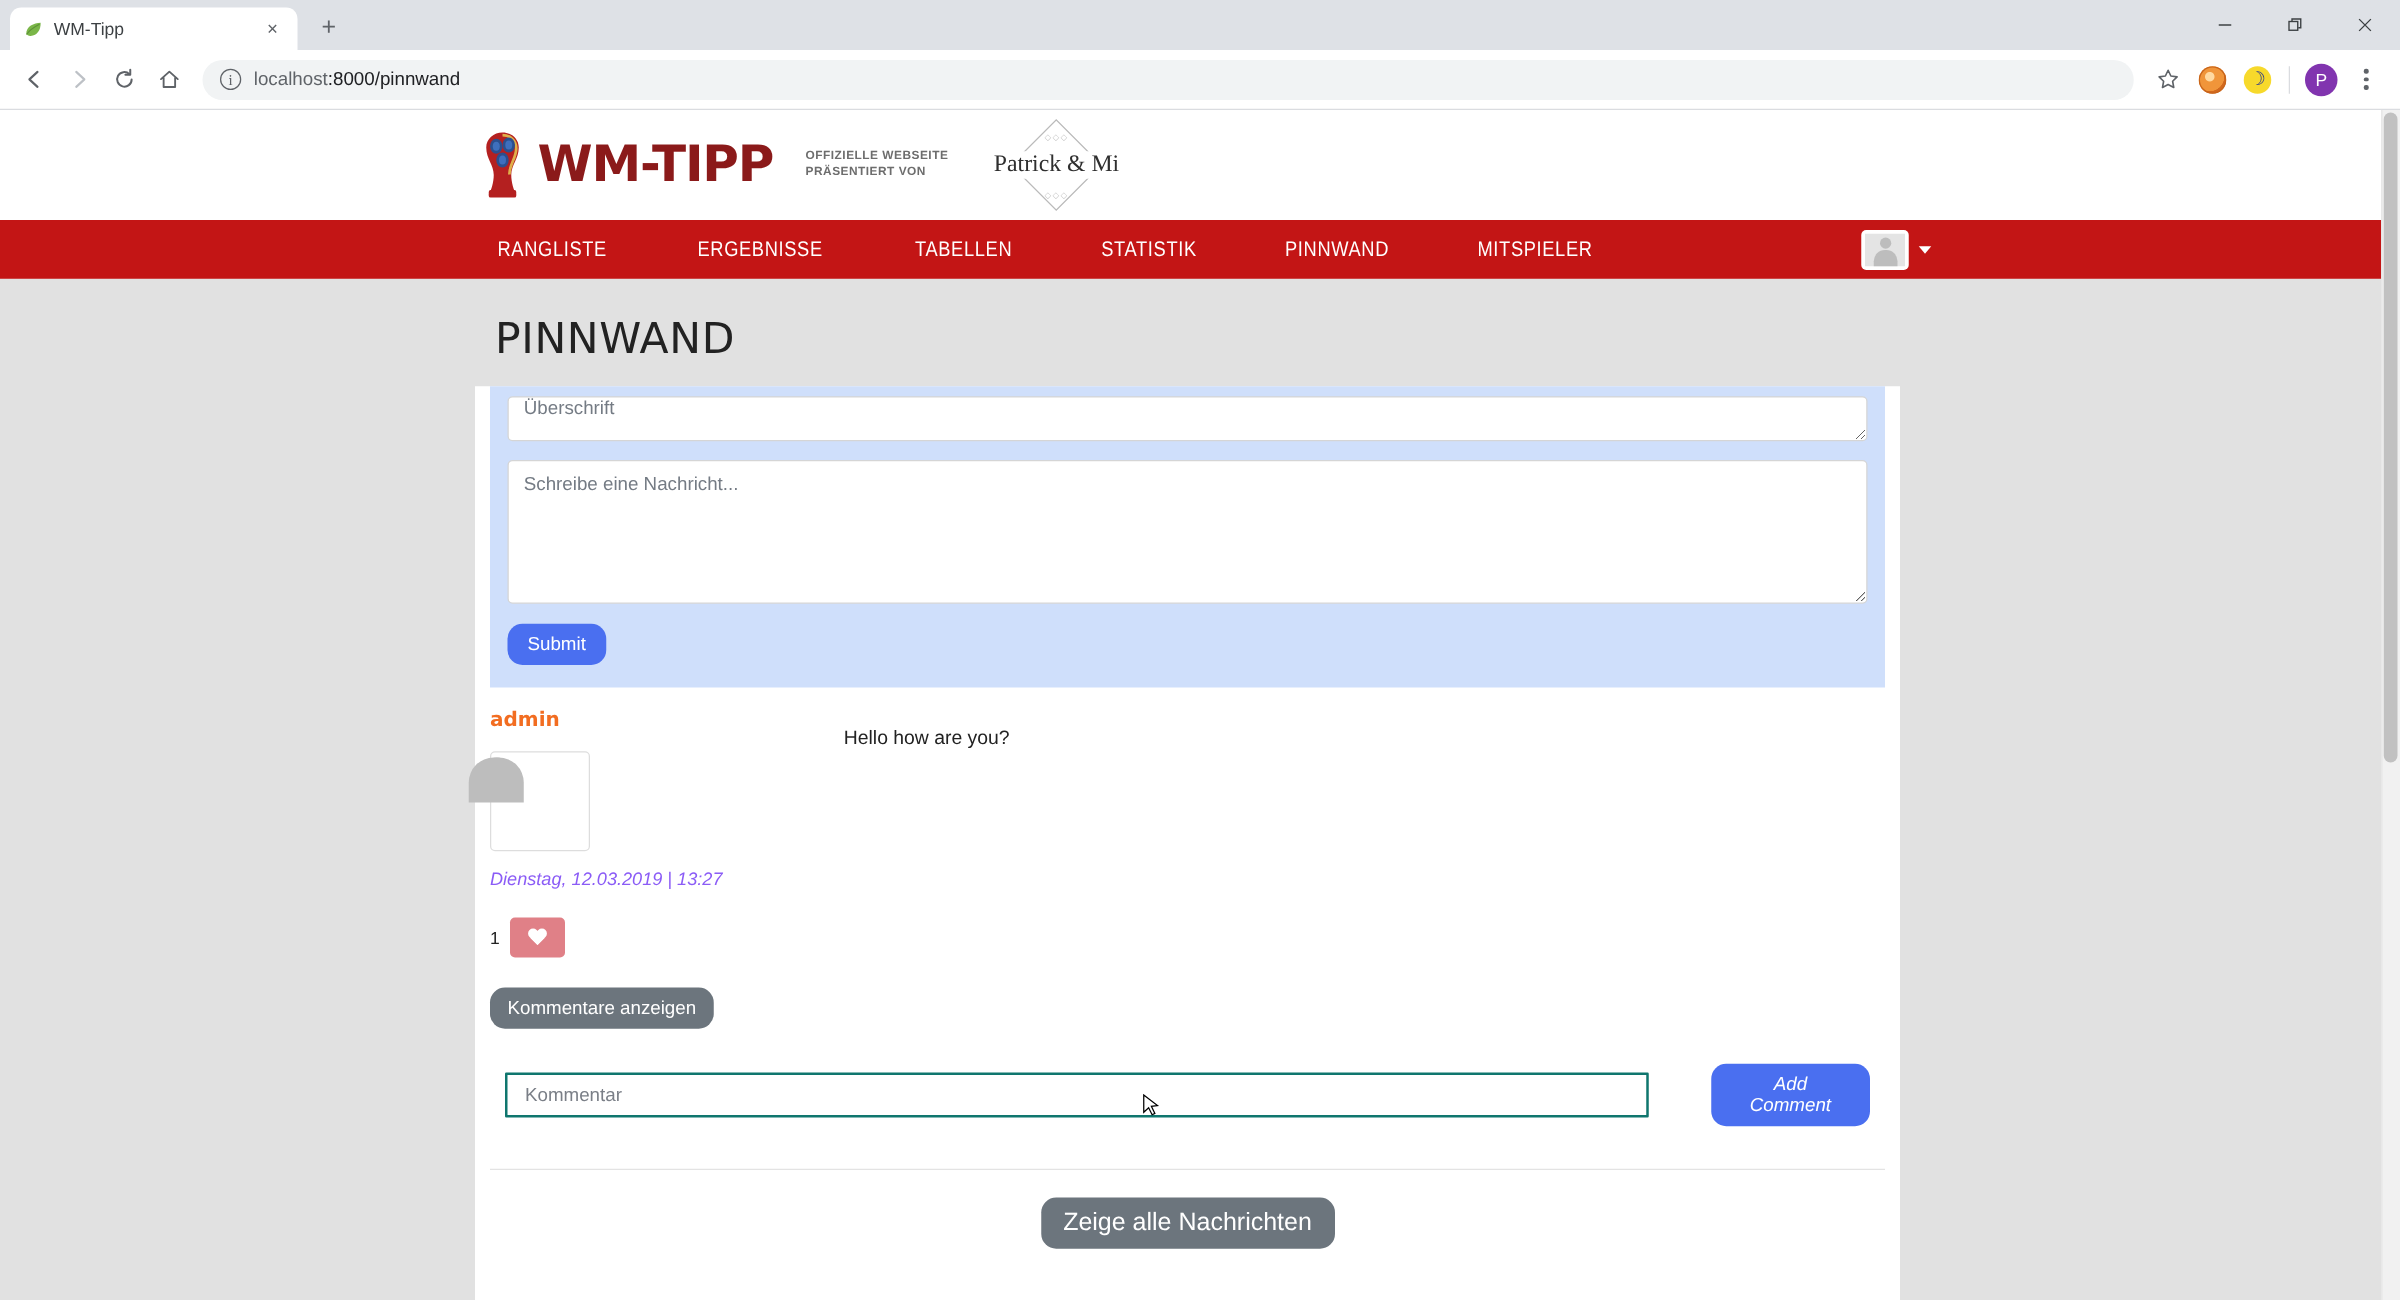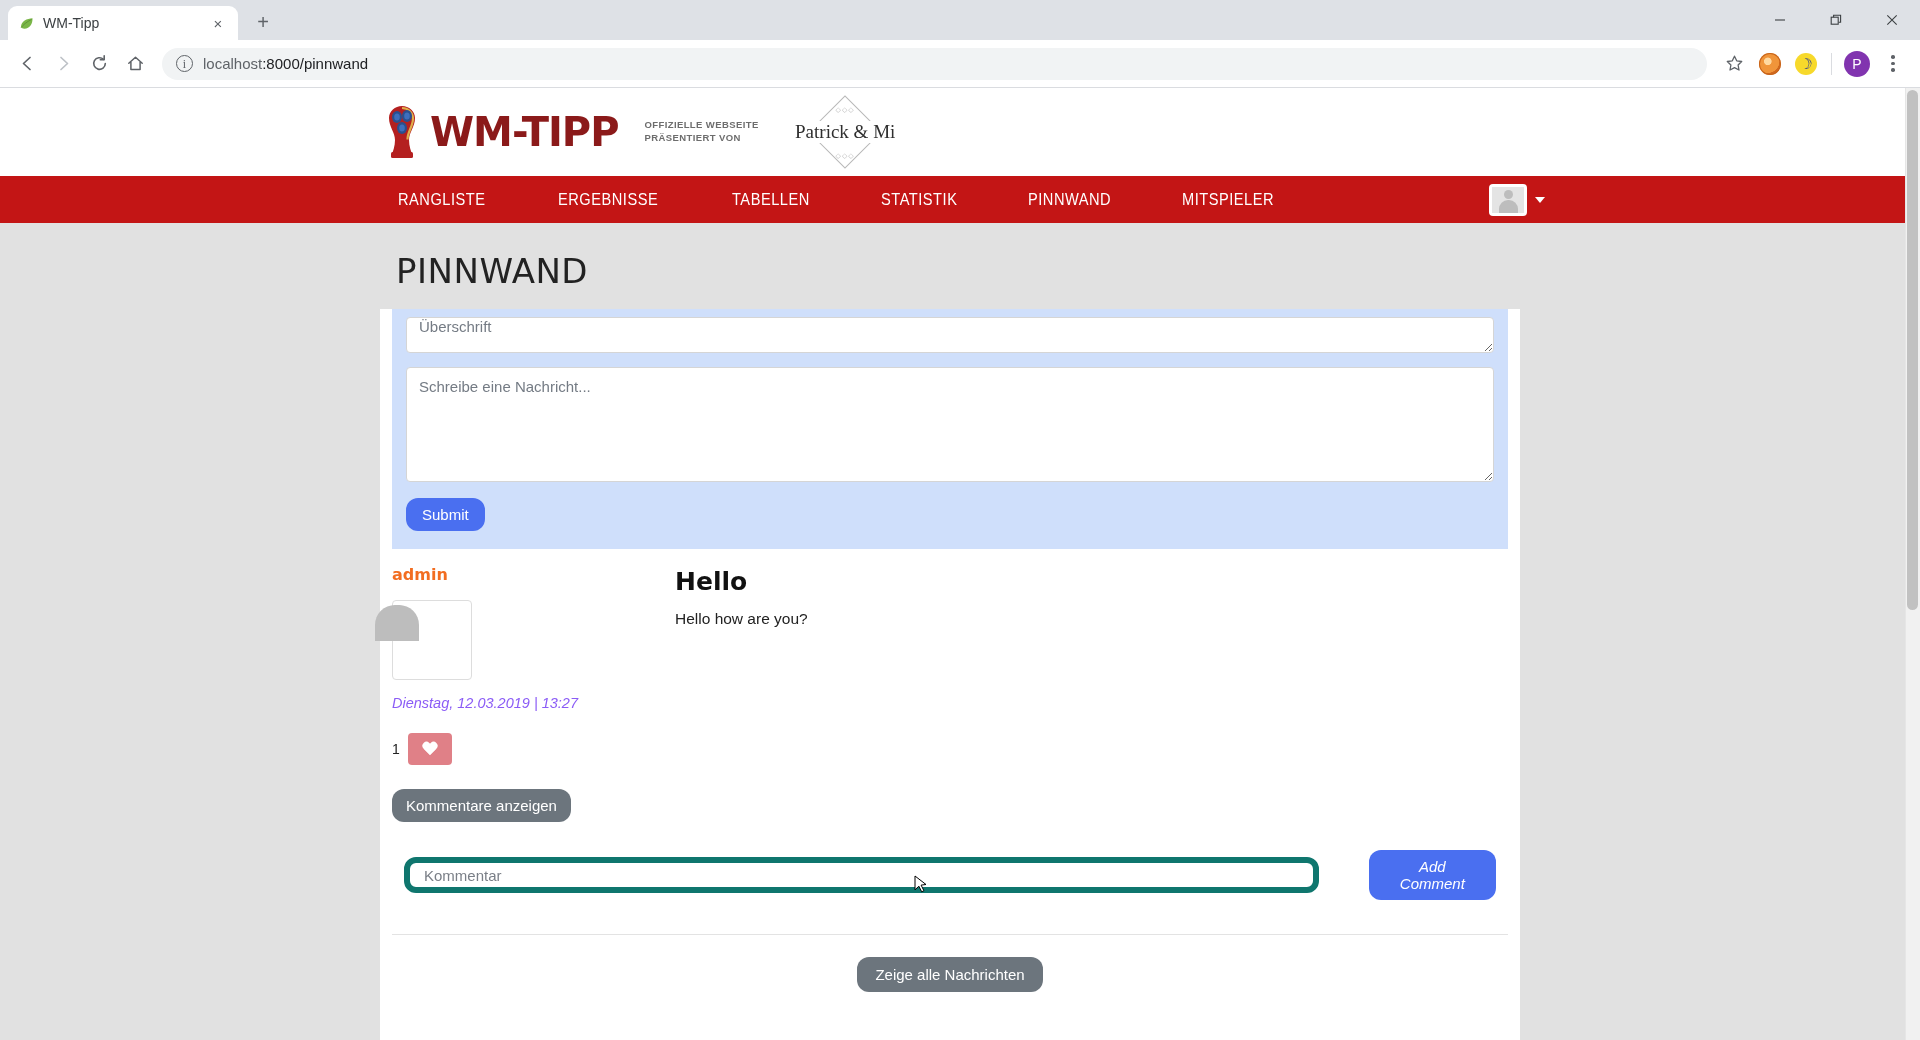--- a/index.html
+++ b/index.html
@@ -267,35 +267,35 @@
     font-size:25px; font-weight:700; color:#111; margin:0;
     font-family:"DejaVu Sans", sans-serif;
   }
   .post-body { font-size:15.5px; color:#222; margin-top:14px; }
 
   .comment-row {
     display:flex; align-items:center; gap:0; margin-top:28px;
     padding:0 12px;
   }
   .inp-comment {
-    width:920px; height:36px; border:6px solid #0f766e; border-radius:12px;
+    width:920px; height:36px; border:2px solid #0f766e; border-radius:1px;
     padding:0 14px; font-size:15px; color:#333; background:#fff;
     font-family:"Liberation Sans", sans-serif; outline:none;
   }
   .inp-comment::placeholder { color:#7a7f87; }
   .btn-addcomment {
     margin-left:50px; padding:8px 16px; font-size:15px;font-style:italic;
   }
   .bottom-hr {
     border:none; border-top:1px solid #e3e3e3; margin:34px 12px 0 12px;
   }
   .bottom-wrap {
     display:flex; justify-content:center; padding-top:22px;
   }
-  .btn-showall { padding:9px 18px; font-size:15px; }
+  .btn-showall { padding:9px 18px; font-size:20px; }
 
   .cursor {
     position:absolute; left:914px; top:787px; width:14px; height:20px;
     pointer-events:none;
   }
 </style>
 </head>
 <body>
 
 <div class="browser">
@@ -452,21 +452,20 @@
                 <div class="post-date">Dienstag, 12.03.2019 | 13:27</div>
                 <div class="like-row">
                   <span class="like-count">1</span>
                   <button class="like-btn">
                     <span class="heart"></span>
                   </button>
                 </div>
                 <button class="btn btn-gray btn-comments">Kommentare anzeigen</button>
               </div>
               <div class="post-right">
-                <h2 class="post-title">Hello</h2>
                 <div class="post-body">Hello how are you?</div>
               </div>
             </div>
 
             <div class="comment-row">
               <input class="inp-comment" type="text" placeholder="Kommentar" style="">
               <button class="btn btn-blue btn-addcomment">Add Comment</button>
             </div>
           </div>
 

